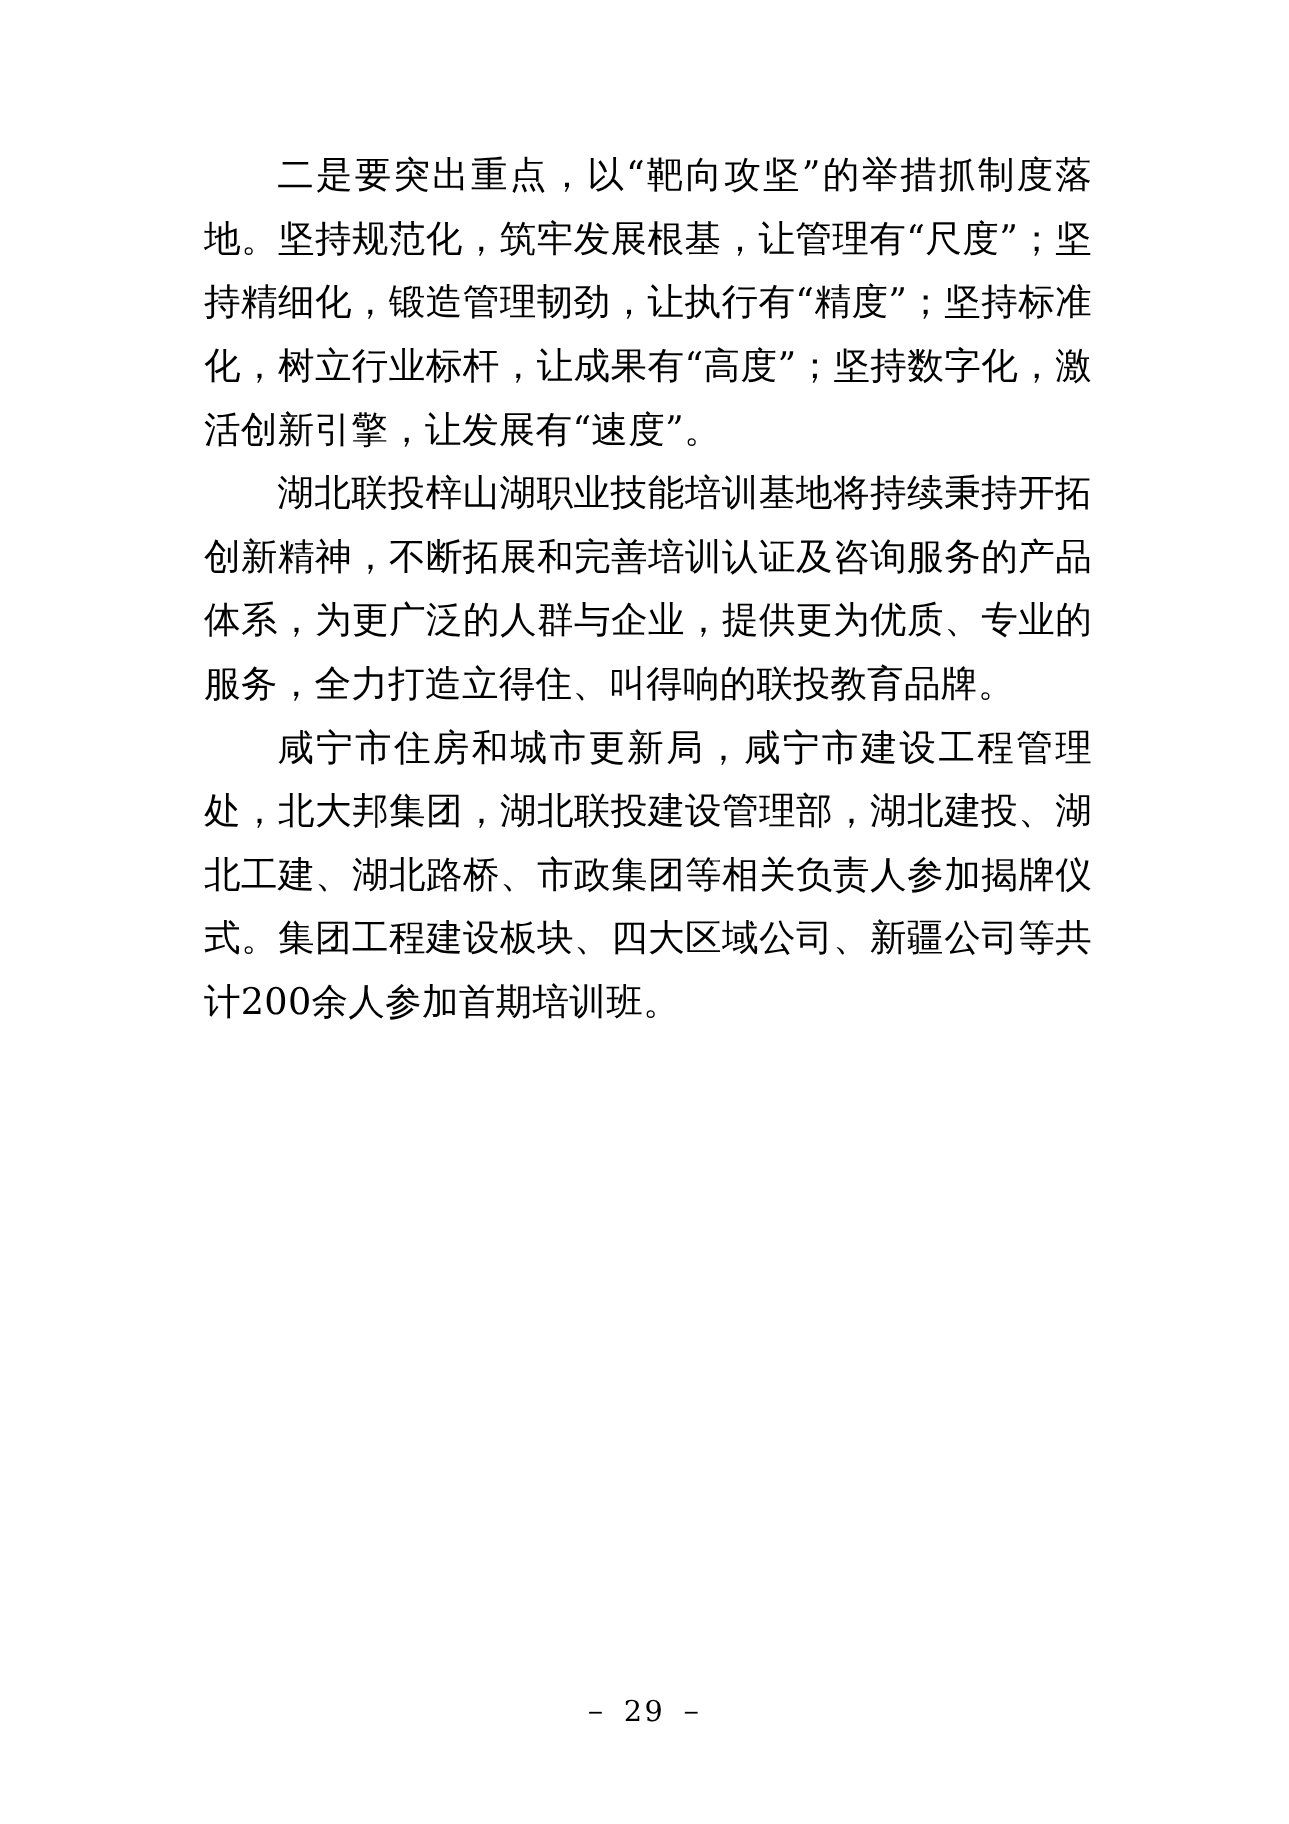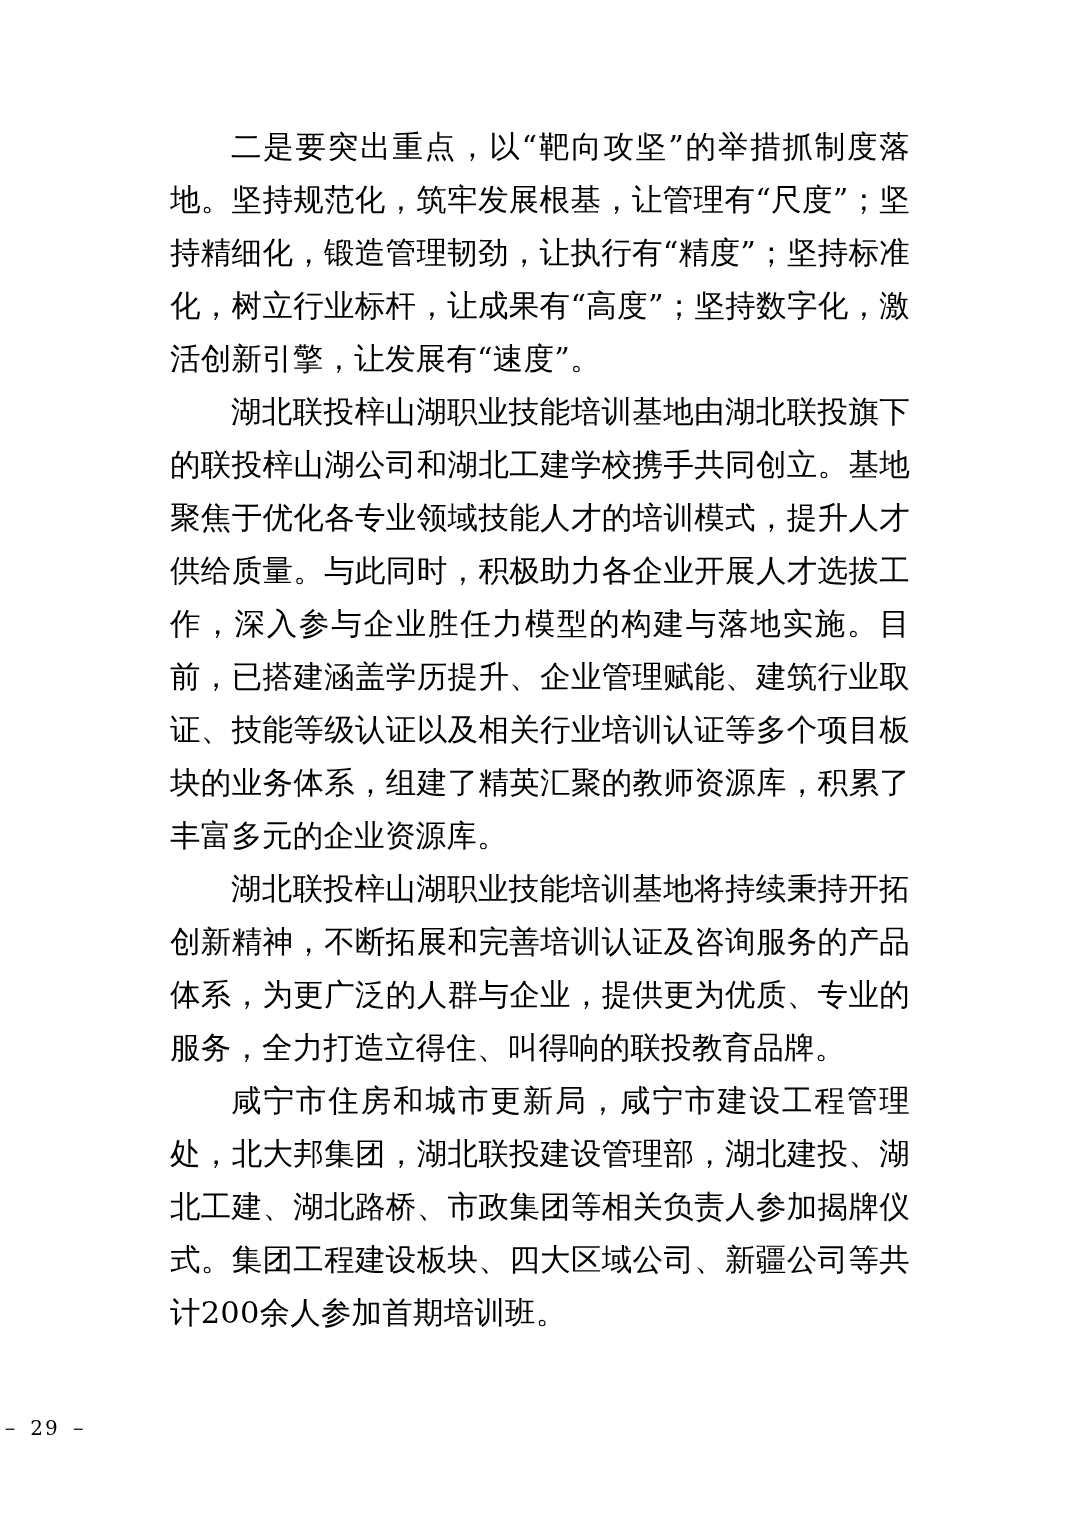--- a/index.html
+++ b/index.html
@@ -34,31 +34,30 @@
     text-justify: inter-ideograph;
     margin: 0 0 0 0;
     letter-spacing: 0.2px;
     text-indent: 2em;
   }
   .footer {
     position: absolute;
     left: 0;
     right: 0;
     bottom: 78px;
-    text-align: left;
-    font-size: 20px;
+    text-align: center;
+    font-size: 24px;
     font-family: "DejaVu Serif", "Liberation Serif", serif;
     letter-spacing: 2px;
     color: #000;
   }
 </style>
 </head>
 <body>
 
 <div class="page">
   <div class="doc-body">
     <p class="para">二是要突出重点，以“靶向攻坚”的举措抓制度落地。坚持规范化，筑牢发展根基，让管理有“尺度”；坚持精细化，锻造管理韧劲，让执行有“精度”；坚持标准化，树立行业标杆，让成果有“高度”；坚持数字化，激活创新引擎，让发展有“速度”。</p>
-    <p class="para">湖北联投梓山湖职业技能培训基地由湖北联投旗下的联投梓山湖公司和湖北工建学校携手共同创立。基地聚焦于优化各专业领域技能人才的培训模式，提升人才供给质量。与此同时，积极助力各企业开展人才选拔工作，深入参与企业胜任力模型的构建与落地实施。目前，已搭建涵盖学历提升、企业管理赋能、建筑行业取证、技能等级认证以及相关行业培训认证等多个项目板块的业务体系，组建了精英汇聚的教师资源库，积累了丰富多元的企业资源库。</p>
     <p class="para">湖北联投梓山湖职业技能培训基地将持续秉持开拓创新精神，不断拓展和完善培训认证及咨询服务的产品体系，为更广泛的人群与企业，提供更为优质、专业的服务，全力打造立得住、叫得响的联投教育品牌。</p>
     <p class="para">咸宁市住房和城市更新局，咸宁市建设工程管理处，北大邦集团，湖北联投建设管理部，湖北建投、湖北工建、湖北路桥、市政集团等相关负责人参加揭牌仪式。集团工程建设板块、四大区域公司、新疆公司等共计200余人参加首期培训班。</p>
   </div>
   <div class="footer">－ 29 －</div>
 </div>
 
 </body></html>

